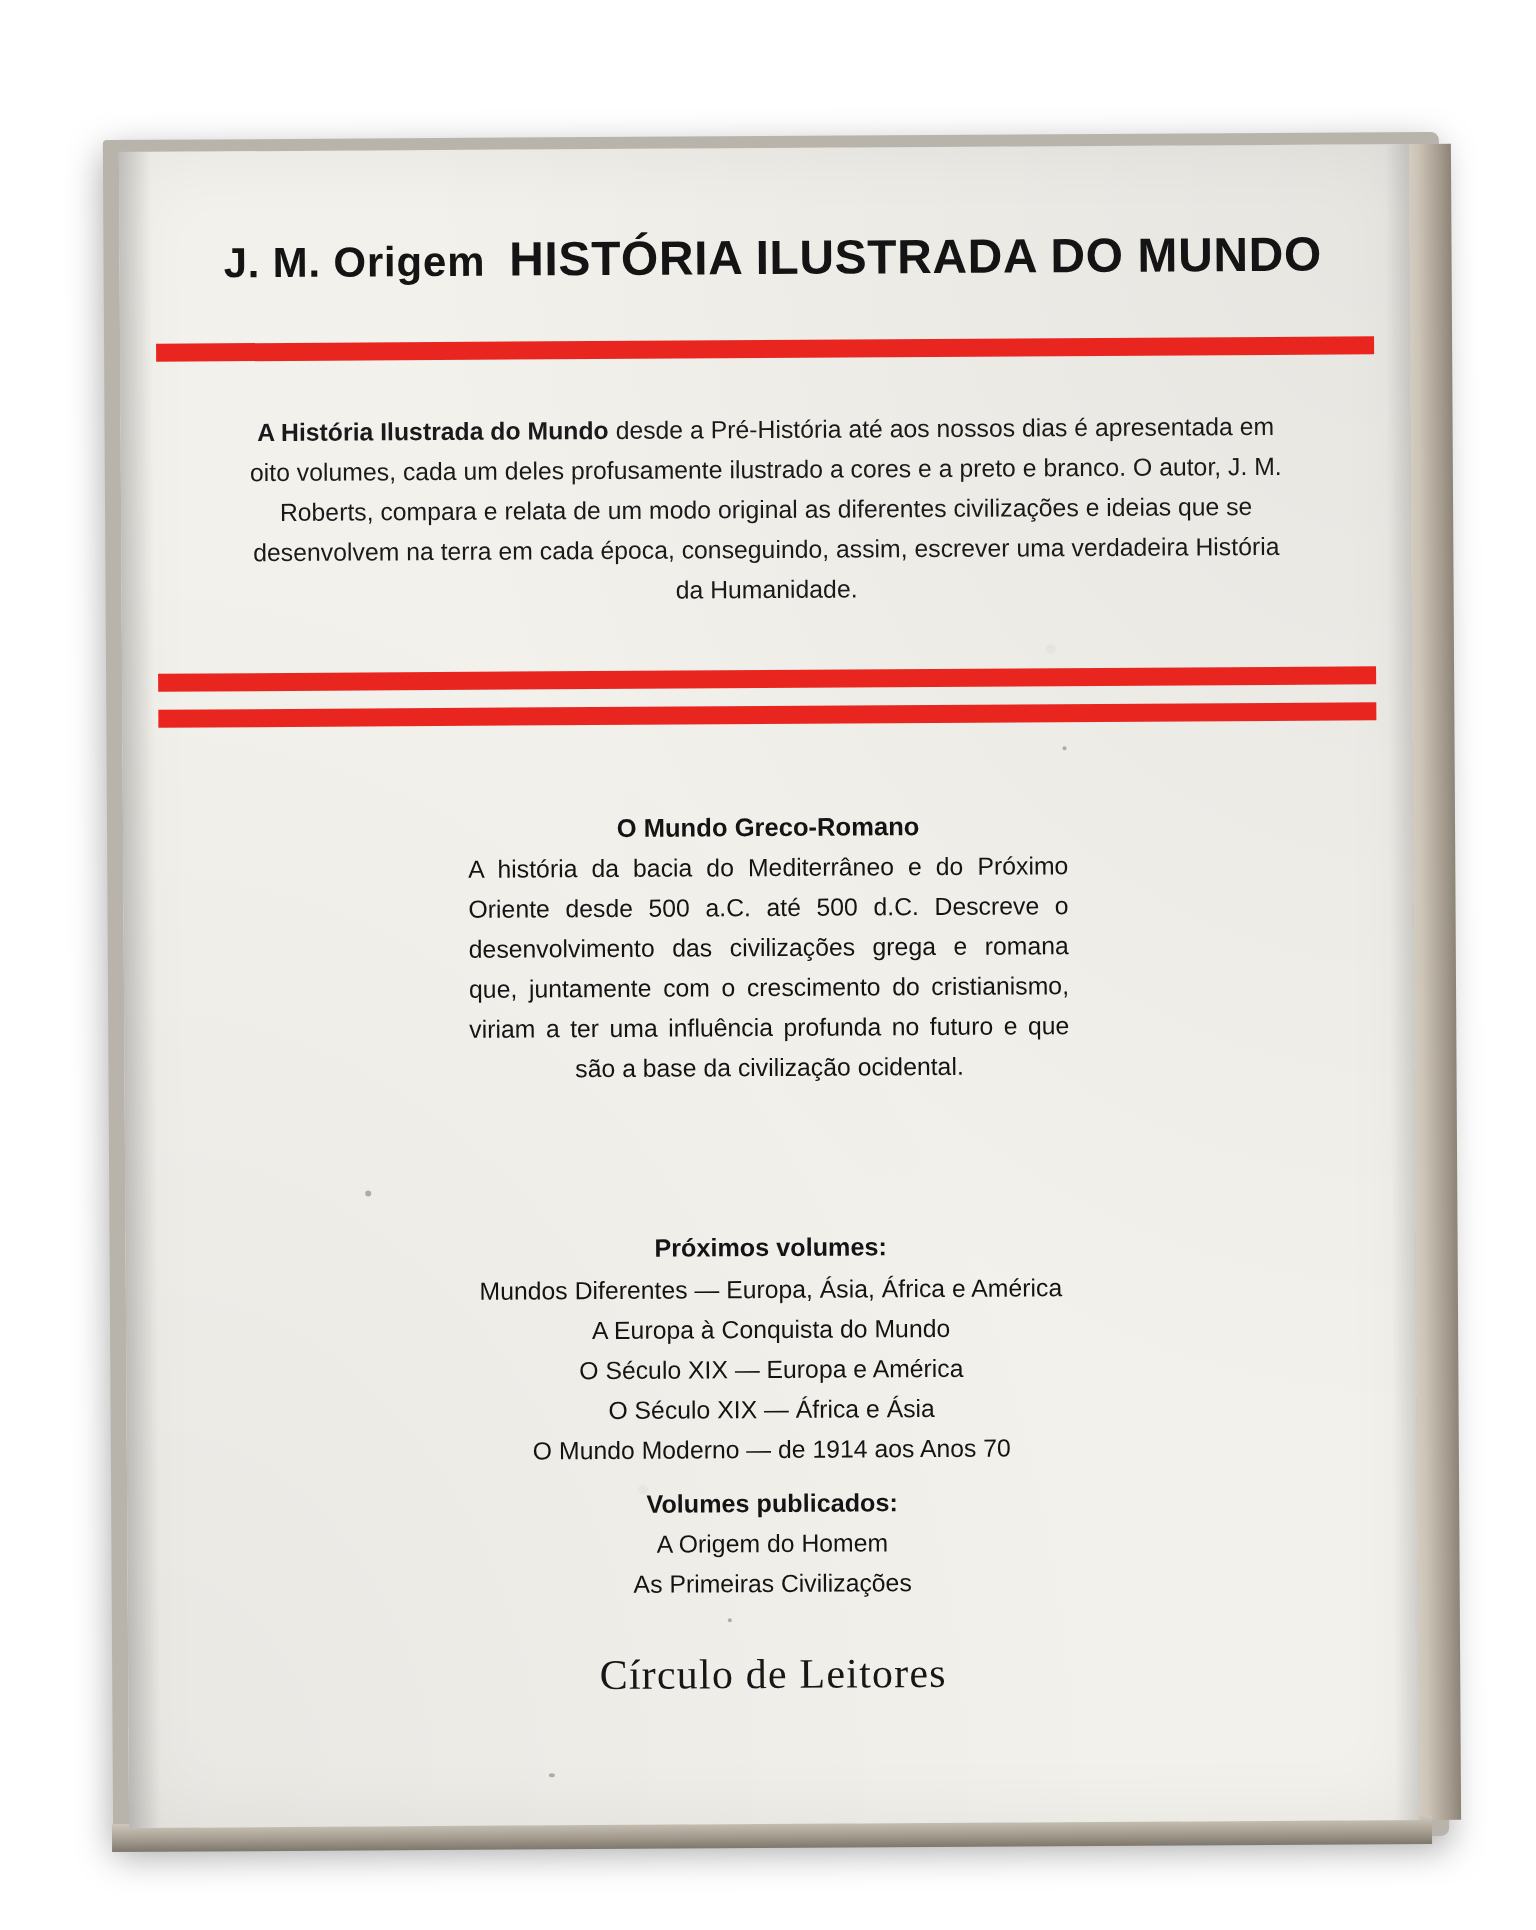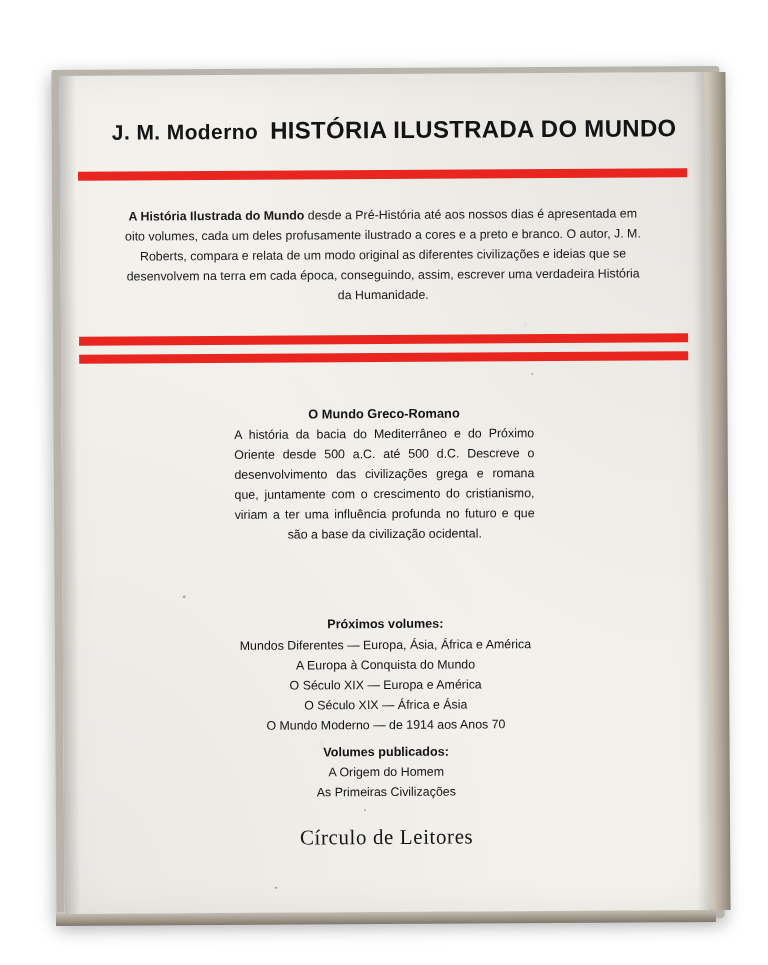--- a/index.html
+++ b/index.html
@@ -253,21 +253,21 @@
       <div class="flap-fold"></div>
 
       <span class="speck" style="left:120px;top:520px;width:3px;height:3px;"></span>
       <span class="speck" style="left:300px;top:735px;width:2px;height:2px;"></span>
       <span class="speck" style="left:470px;top:300px;width:2px;height:2px;"></span>
       <span class="speck" style="left:210px;top:812px;width:3px;height:2px;"></span>
 
       <div class="jacket-inner">
 
         <div class="title-line">
-          <span class="author">J. M. Moderno</span><span class="maintitle">HISTÓRIA ILUSTRADA DO MUNDO</span>
+          <span class="author">J. M. Origem</span><span class="maintitle">HISTÓRIA ILUSTRADA DO MUNDO</span>
         </div>
 
         <div class="rule r1"></div>
 
         <div class="blurb">
           <b>A História Ilustrada do Mundo</b><span> desde a Pré-História até aos nossos dias é apresentada em oito volumes, cada um deles profusamente ilustrado a cores e a preto e branco. O autor, J. M. Roberts, compara e relata de um modo original as diferentes civilizações e ideias que se desenvolvem na terra em cada época, conseguindo, assim, escrever uma verdadeira História da Humanidade.</span>
         </div>
 
         <div class="rule-block">
           <div class="rule r2"></div>

